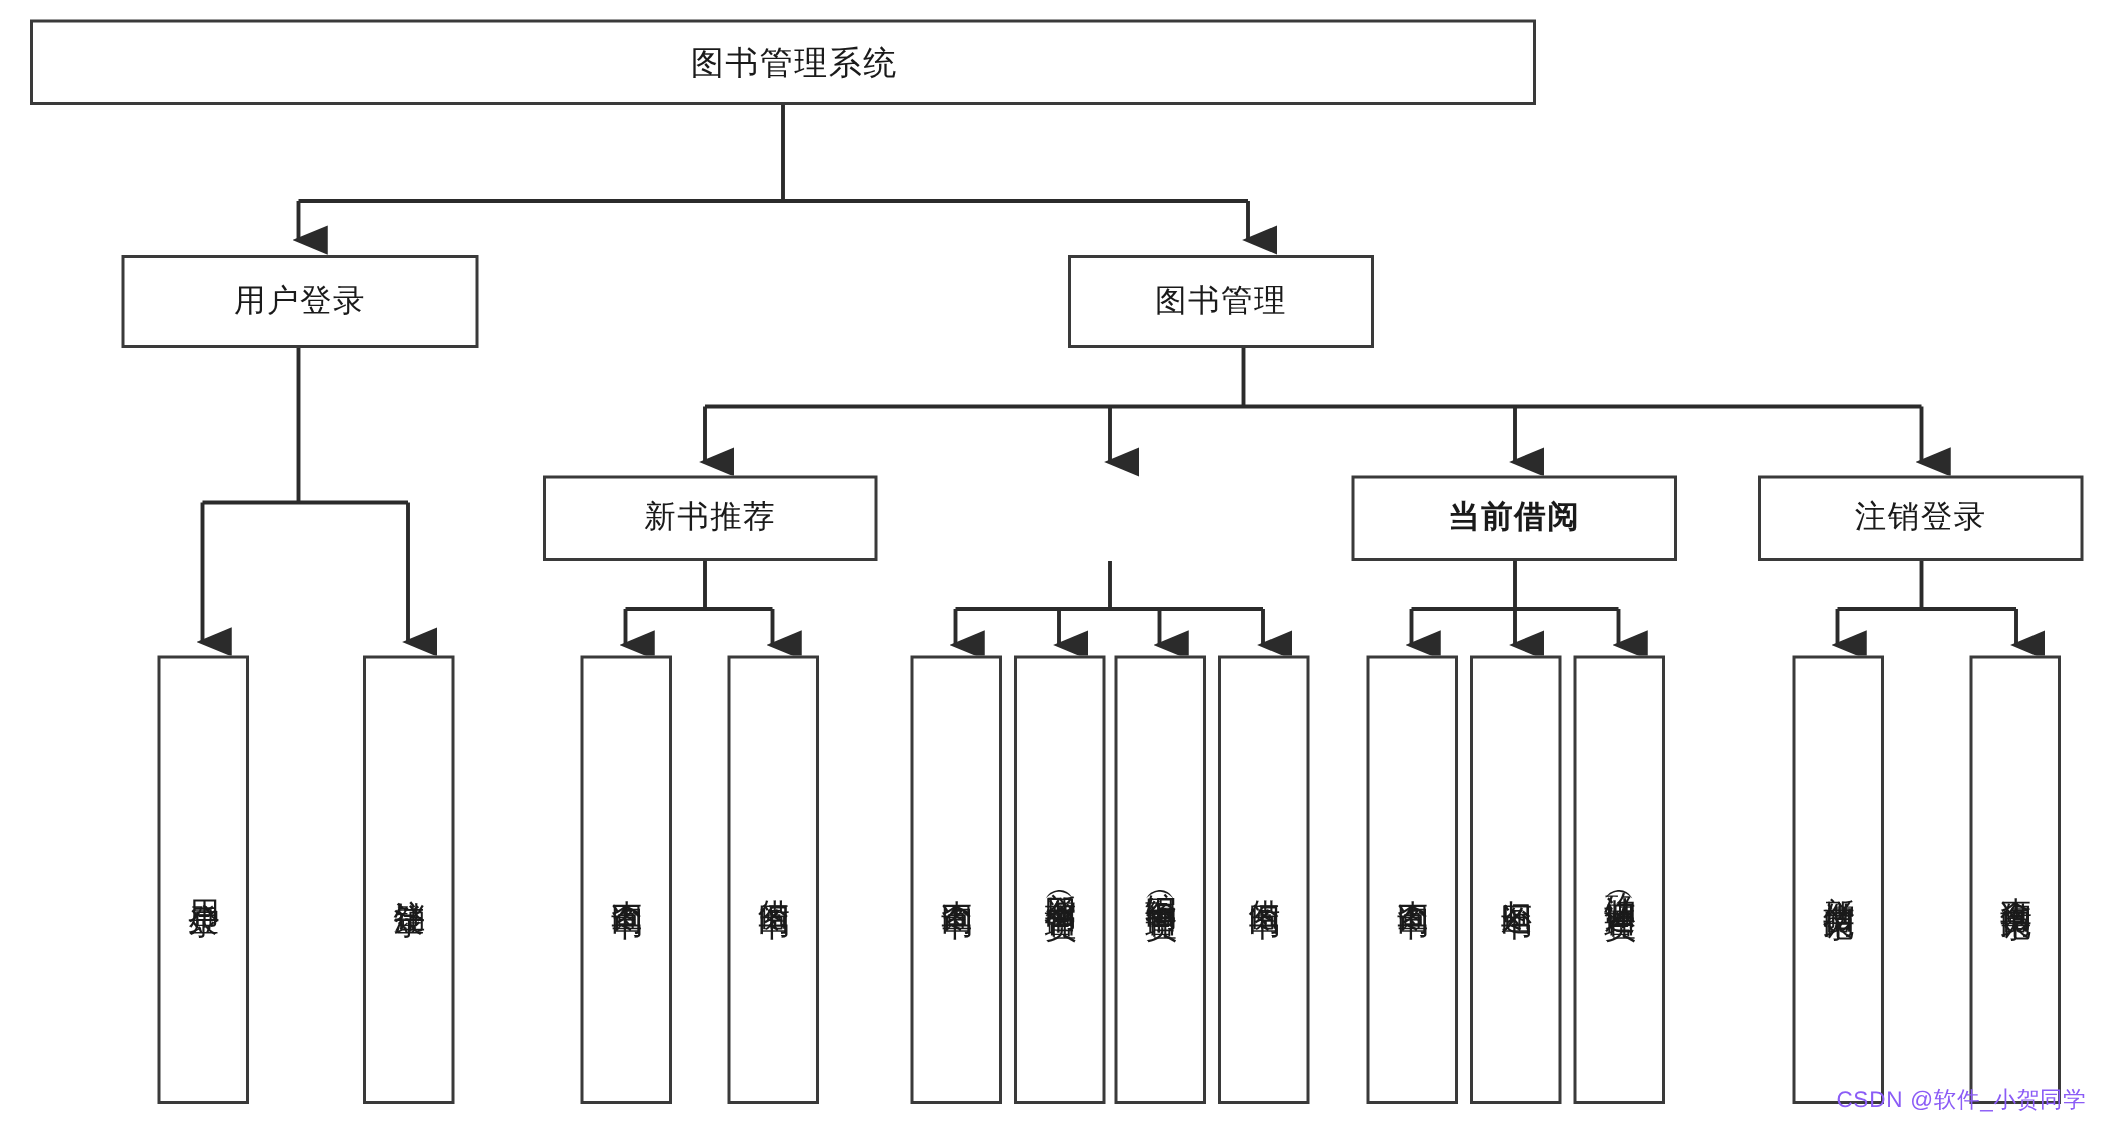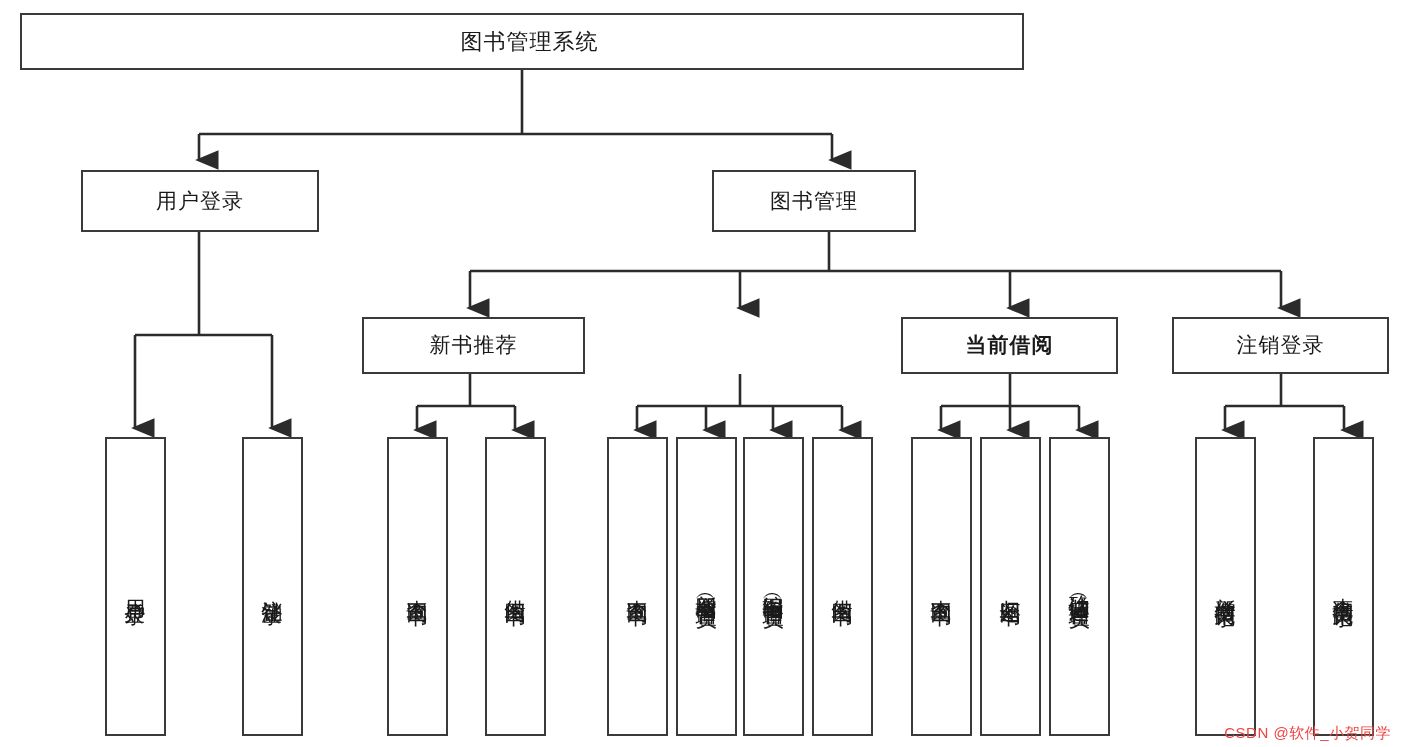--- a/index.html
+++ b/index.html
@@ -61,21 +61,21 @@
     font-size: 21px;
     line-height: 1.1;
     letter-spacing: 2px;
     max-height: 282px;
   }
   .watermark {
     position: absolute;
     right: 14px;
     bottom: 4px;
     font-size: 15px;
-    color: #ef4444;
+    color: #8b5cf6;
     letter-spacing: 0.5px;
     user-select: none;
     white-space: nowrap;
   }
 </style>
 </head>
 <body>
 
 <div id="canvas">
 

